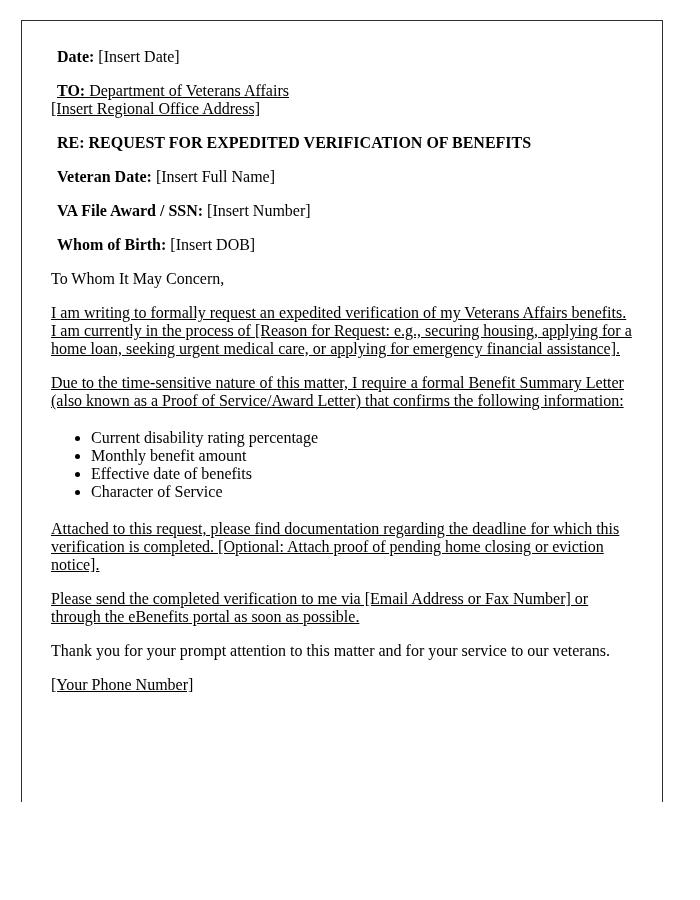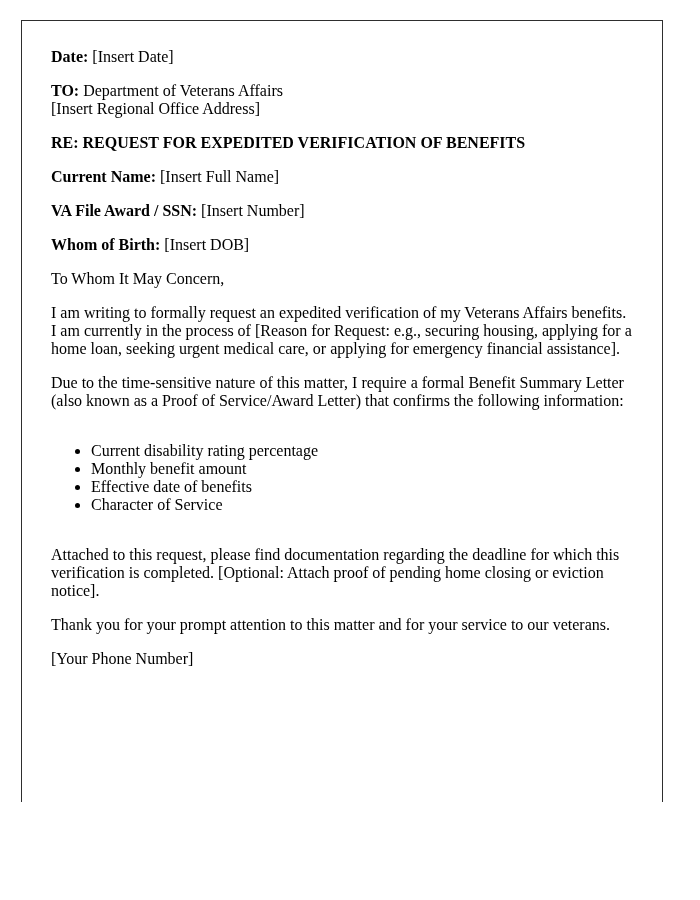--- a/index.html
+++ b/index.html
@@ -27,28 +27,29 @@
     border-bottom: none;
     padding: 11px 14px 0 29px;
     background: #ffffff;
     line-height: 18px;
     overflow: hidden;
   }
   .page p {
     margin: 16px 0;
   }
   .page ul {
-    margin: 32px 0;
+    margin: 19px 0;
     padding-left: 40px;
   }
   .ln {
     display: block;
     white-space: nowrap;
+    text-decoration: underline;
   }
-  strong { font-weight: bold; }
+  strong { font-weight: bold; margin-left: 6px; }
 </style>
 </head>
 <body>
 
 <div class="page">
 
   <p>
     <strong>Date:</strong>
     <span>[Insert Date]</span>
   </p>
@@ -56,21 +57,21 @@
   <p>
     <span class="ln"><strong>TO:</strong> <span>Department of Veterans Affairs</span></span>
     <span class="ln">[Insert Regional Office Address]</span>
   </p>
 
   <p>
     <strong>RE: REQUEST FOR EXPEDITED VERIFICATION OF BENEFITS</strong>
   </p>
 
   <p>
-    <strong>Current Name:</strong>
+    <strong>Veteran Date:</strong>
     <span>[Insert Full Name]</span>
   </p>
 
   <p>
     <strong>VA File Award / SSN:</strong>
     <span>[Insert Number]</span>
   </p>
 
   <p>
     <strong>Whom of Birth:</strong>
@@ -96,20 +97,24 @@
     <li>Effective date of benefits</li>
     <li>Character of Service</li>
   </ul>
 
   <p>
     <span class="ln">Attached to this request, please find documentation regarding the deadline for which this</span>
     <span class="ln">verification is completed. [Optional: Attach proof of pending home closing or eviction</span>
     <span class="ln">notice].</span>
   </p>
 
+  <p>
+    <span class="ln">Please send the completed verification to me via [Email Address or Fax Number] or</span>
+    <span class="ln">through the eBenefits portal as soon as possible.</span>
+  </p>
 
   <p>Thank you for your prompt attention to this matter and for your service to our veterans.</p>
 
 
   <p>
     <span class="ln">[Your Phone Number]</span>
   </p>
 
 </div>
 

